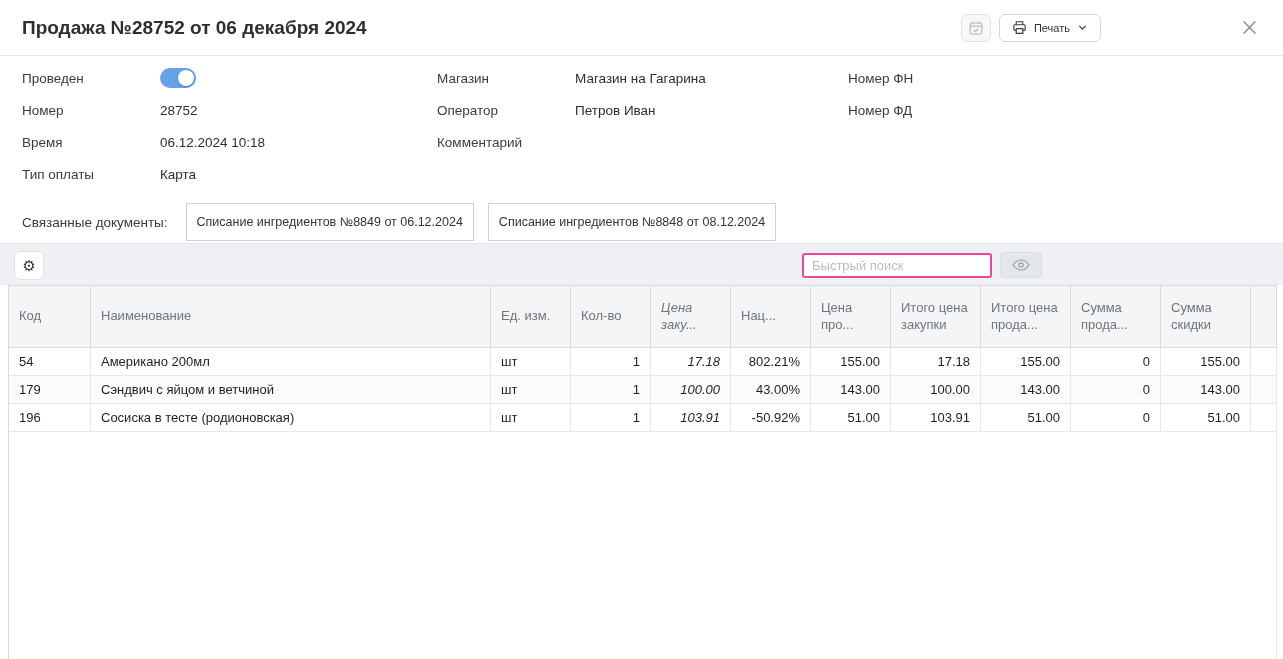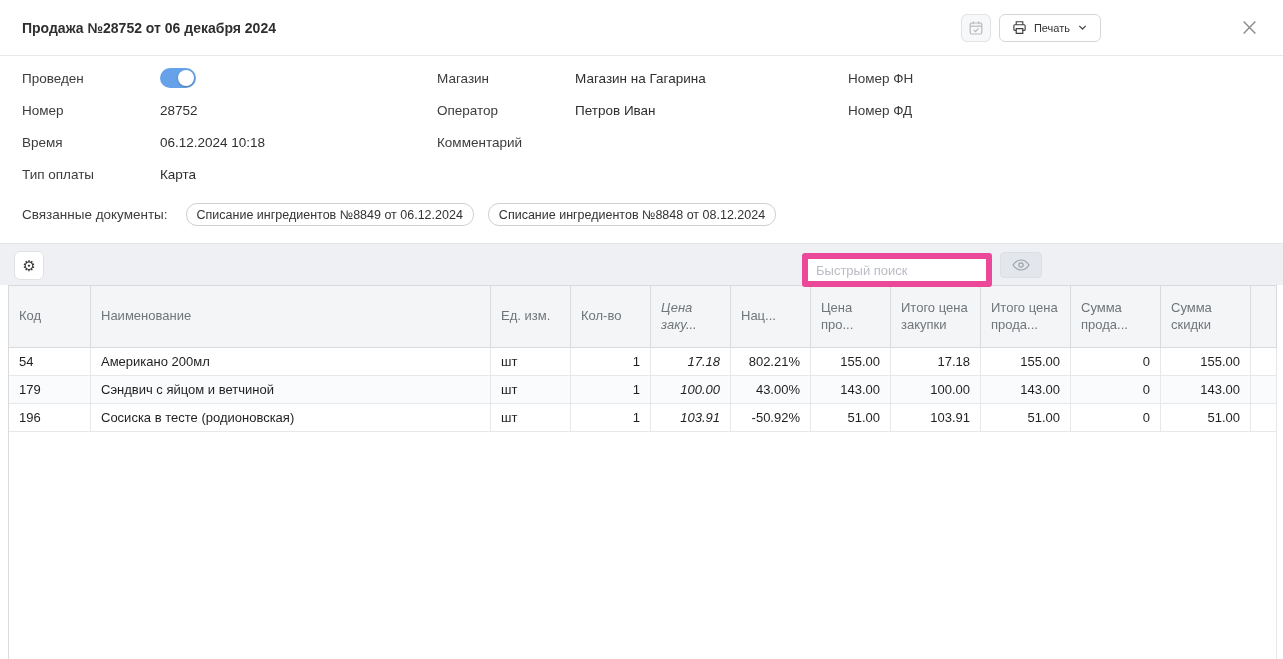--- a/index.html
+++ b/index.html
@@ -6,43 +6,43 @@
     --bd:#d8dadc; --bd-light:#e6e8ea; --txt:#333; --hdr-txt:#70757a;
     --toolbar-bg:#eef0f3; --thead-bg:#f4f5f6; --alt-row:#fafbfc;
     --accent:#66a2e9;
   }
   *{box-sizing:border-box; margin:0; padding:0;}
   html,body{width:1283px; height:659px; overflow:hidden;}
   body{font-family:"Liberation Sans", sans-serif; background:#fff; color:var(--txt); font-size:13.5px;}
 
   
   .titlebar{height:56px; border-bottom:1px solid #e8e9eb; display:flex; align-items:center; padding:0 22px; position:relative;}
-  .title{font-weight:700; font-size:14px; color:#2f2f2f;}
+  .title{font-weight:700; font-size:19px; color:#2f2f2f;}
   .titlebar .actions{position:absolute; right:22px; top:0; height:100%; display:flex; align-items:center; gap:8px;}
   .icon-btn{height:28px; min-width:30px; display:flex; align-items:center; justify-content:center; border:1px solid #e3e4e6; background:#f7f8f9; border-radius:6px; cursor:default;}
   .print-btn{height:28px; display:flex; align-items:center; gap:7px; padding:0 12px; background:#fff; border:1px solid #d5d6d8; border-radius:6px; font-size:11px; color:#333; cursor:pointer;}
   .close-btn{margin-left:128px; background:none; border:none; cursor:pointer; display:flex; align-items:center; justify-content:center; width:24px; height:24px;}
 
   
   .info{height:187px; position:relative; background:#fff;}
   .fcol{position:absolute; top:6px;}
   .fcol1{left:22px;} .fcol2{left:437px;} .fcol3{left:848px;}
   .frow{height:32px; display:flex; align-items:center;}
   .flabel{width:138px; flex:0 0 138px; color:#3c3c3c;}
   .fvalue{color:#2f2f2f;}
   .toggle{width:36px; height:20px; border-radius:10px; background:var(--accent); position:relative; cursor:pointer; display:inline-block;}
   .toggle .knob{position:absolute; right:2px; top:2px; width:16px; height:16px; border-radius:50%; background:#fff; box-shadow:0 1px 2px rgba(0,0,0,.25);}
   .related{position:absolute; left:22px; top:147px; display:flex; align-items:center; gap:14px;}
   .related .rlabel{color:#3c3c3c; margin-right:4px;text-align:right;}
-  .chip{height:23px; display:flex; align-items:center; padding:0 10px; background:#fff; border:1px solid #cfd0d2; border-radius:11px; font-size:12.5px; color:#333; cursor:pointer; white-space:nowrap;}
+  .chip{height:38px; display:flex; align-items:center; padding:0 10px; background:#fff; border:1px solid #cfd0d2; border-radius:0; font-size:12.5px; color:#333; cursor:pointer; white-space:nowrap;}
 
   
   .toolbar{height:42px; background:var(--toolbar-bg); border-top:1px solid #e4e5e8; position:relative;}
   .gear-btn{position:absolute; left:14px; top:7px; width:30px; height:29px; background:#fff; border:1px solid #e0e1e3; border-radius:6px; display:flex; align-items:center; justify-content:center; cursor:pointer; font-size:15px; color:#3a3a3a;}
-  .search{position:absolute; left:802px; top:9px; width:190px; height:34px; border:6px solid #ec4899; border-radius:3px; padding:0 8px; font-size:13px; font-family:"Liberation Sans",sans-serif; color:#333; background:#fff;}
+  .search{position:absolute; left:802px; top:9px; width:190px; height:25px; border:2px solid #ec4899; border-radius:3px; padding:0 8px; font-size:13px; font-family:"Liberation Sans",sans-serif; color:#333; background:#fff;}
   .search::placeholder{color:#b9bdc3;}
   .eye-btn{position:absolute; left:1000px; top:8px; width:42px; height:26px; background:#e3e6ea; border:1px solid #dcdfe3; border-radius:4px; display:flex; align-items:center; justify-content:center; cursor:default;}
 
   
   .grid{margin-left:8px; width:1269px; height:448px; display:flex; flex-direction:column; border-left:1px solid var(--bd); font-size:13px;}
   .g-head{display:flex; height:63px; background:var(--thead-bg); border-top:1px solid var(--bd); border-bottom:1px solid var(--bd); color:var(--hdr-txt);}
   .g-head .gc{display:flex; align-items:center; line-height:1.3; cursor:pointer;}
   .g-row{display:flex; height:28px; border-bottom:1px solid var(--bd-light); cursor:pointer; background:#fff;}
   .g-row.alt{background:var(--alt-row);}
   .g-row .gc{display:flex; align-items:center; white-space:nowrap; overflow:hidden; color:#1f1f1f;}

